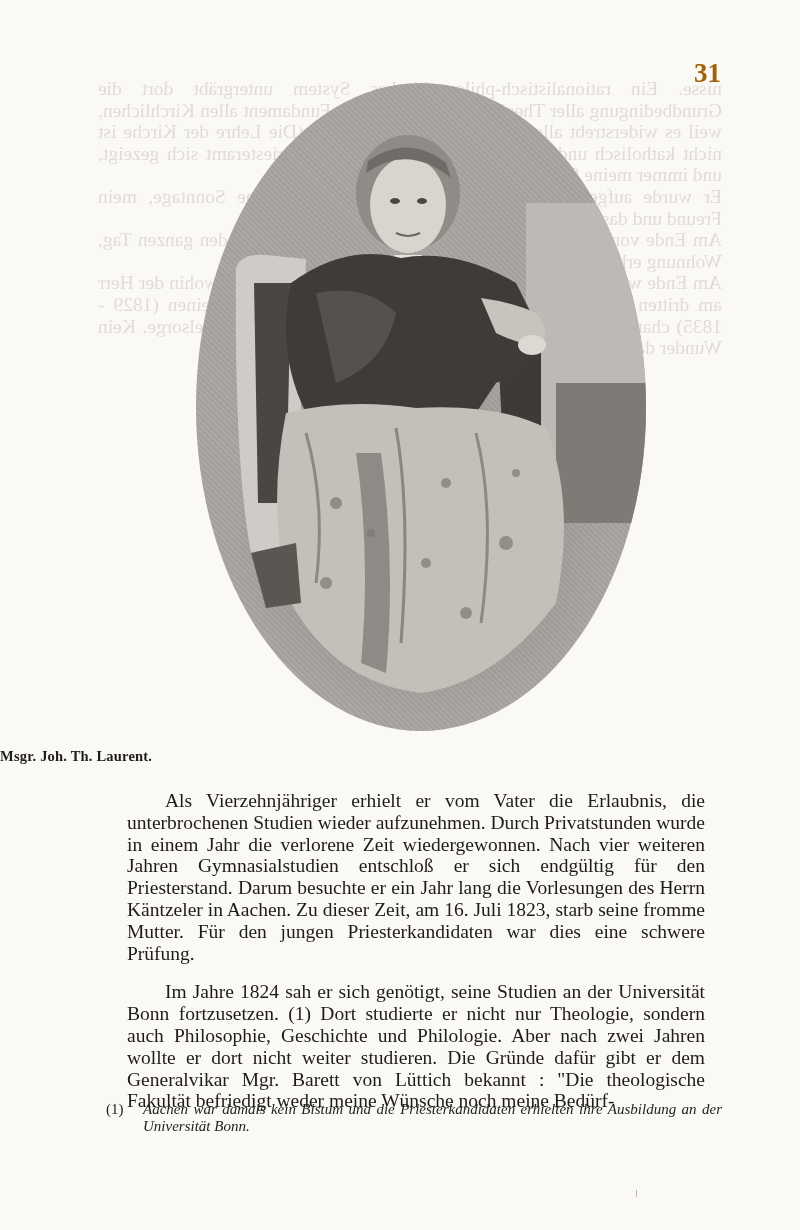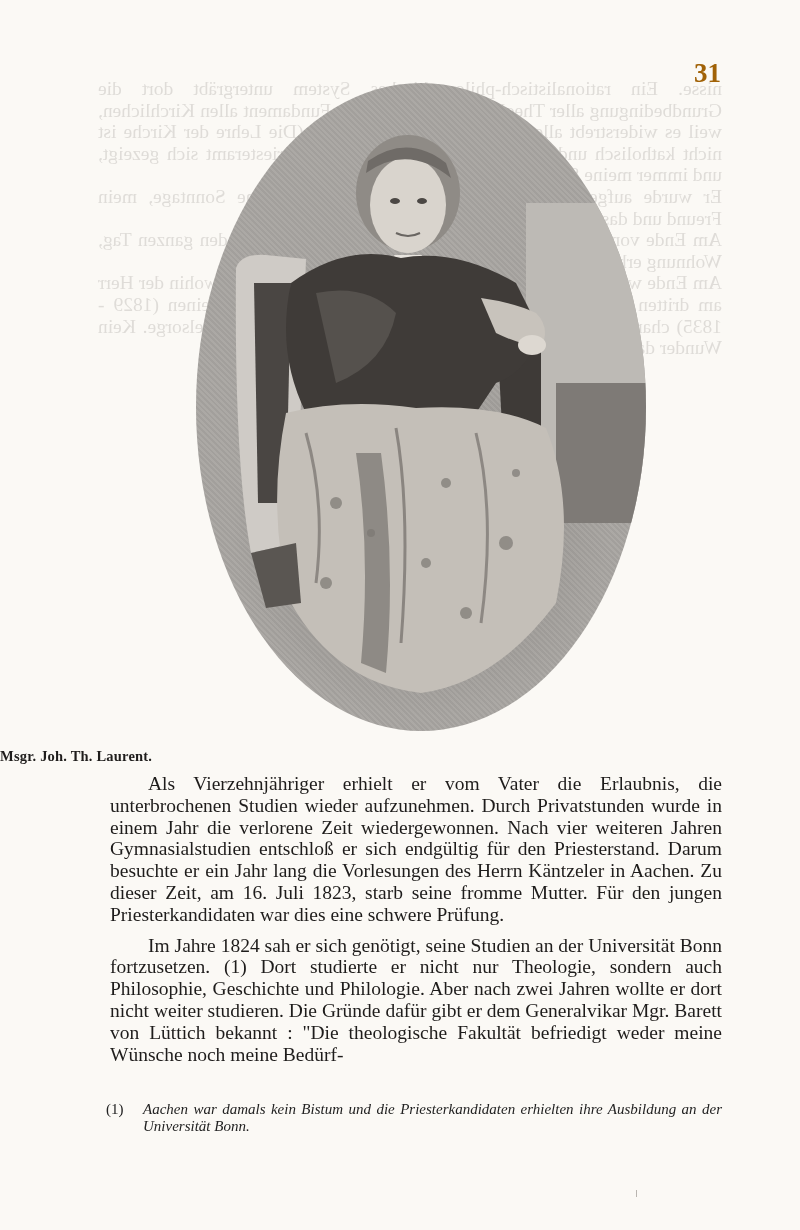--- a/index.html
+++ b/index.html
@@ -42,21 +42,21 @@
     position: absolute; left: 0; width: 800px; top: 748px;
     text-align: left; font-weight: bold; font-size: 14.5px;
     letter-spacing: 0.2px; color: #1f1d1c;
   }
 
   .body-text {
     position: absolute; left: 110px; width: 612px; top: 773px;
     font-size: 19.5px; line-height: 21.8px; text-align: justify;
     color: #1e1c1b;
   }
-  .body-text p { margin: 0; text-indent: 38px; }
+  .body-text p { margin: 17px; text-indent: 38px; }
   .body-text p + p { margin-top: 9px; }
 
   .footnote {
     position: absolute; left: 106px; width: 616px; top: 1101px;
     font-size: 15px; line-height: 17px; color: #222;
     display: flex;
   }
   .footnote .fn-mark { width: 37px; flex: none; }
   .footnote .fn-text { flex: 1; text-align: justify; font-style: italic; }
 

